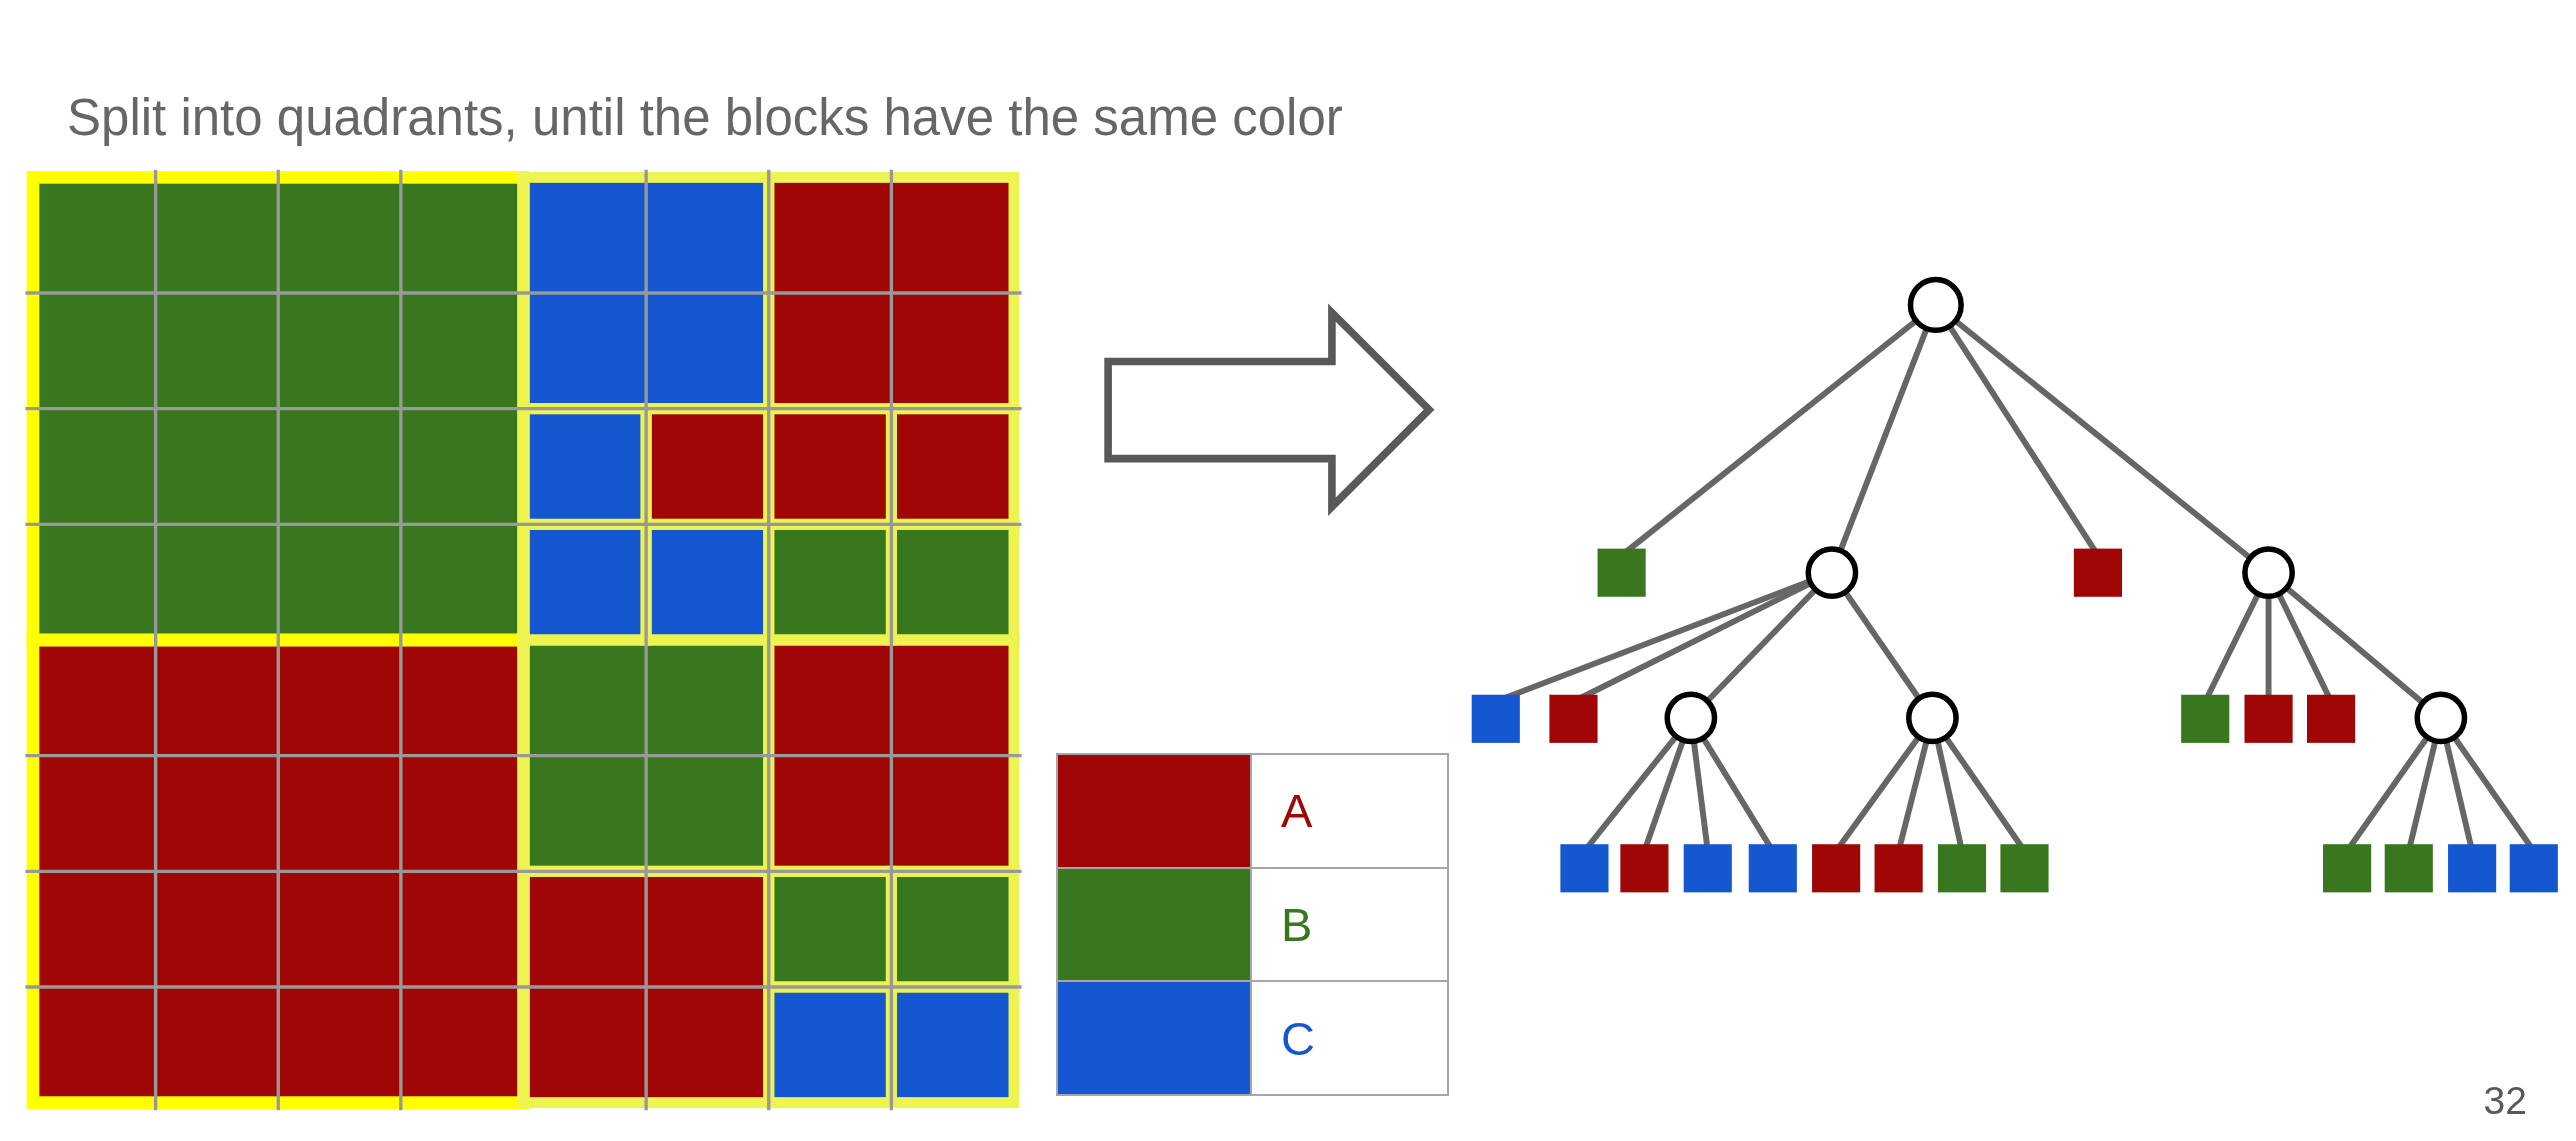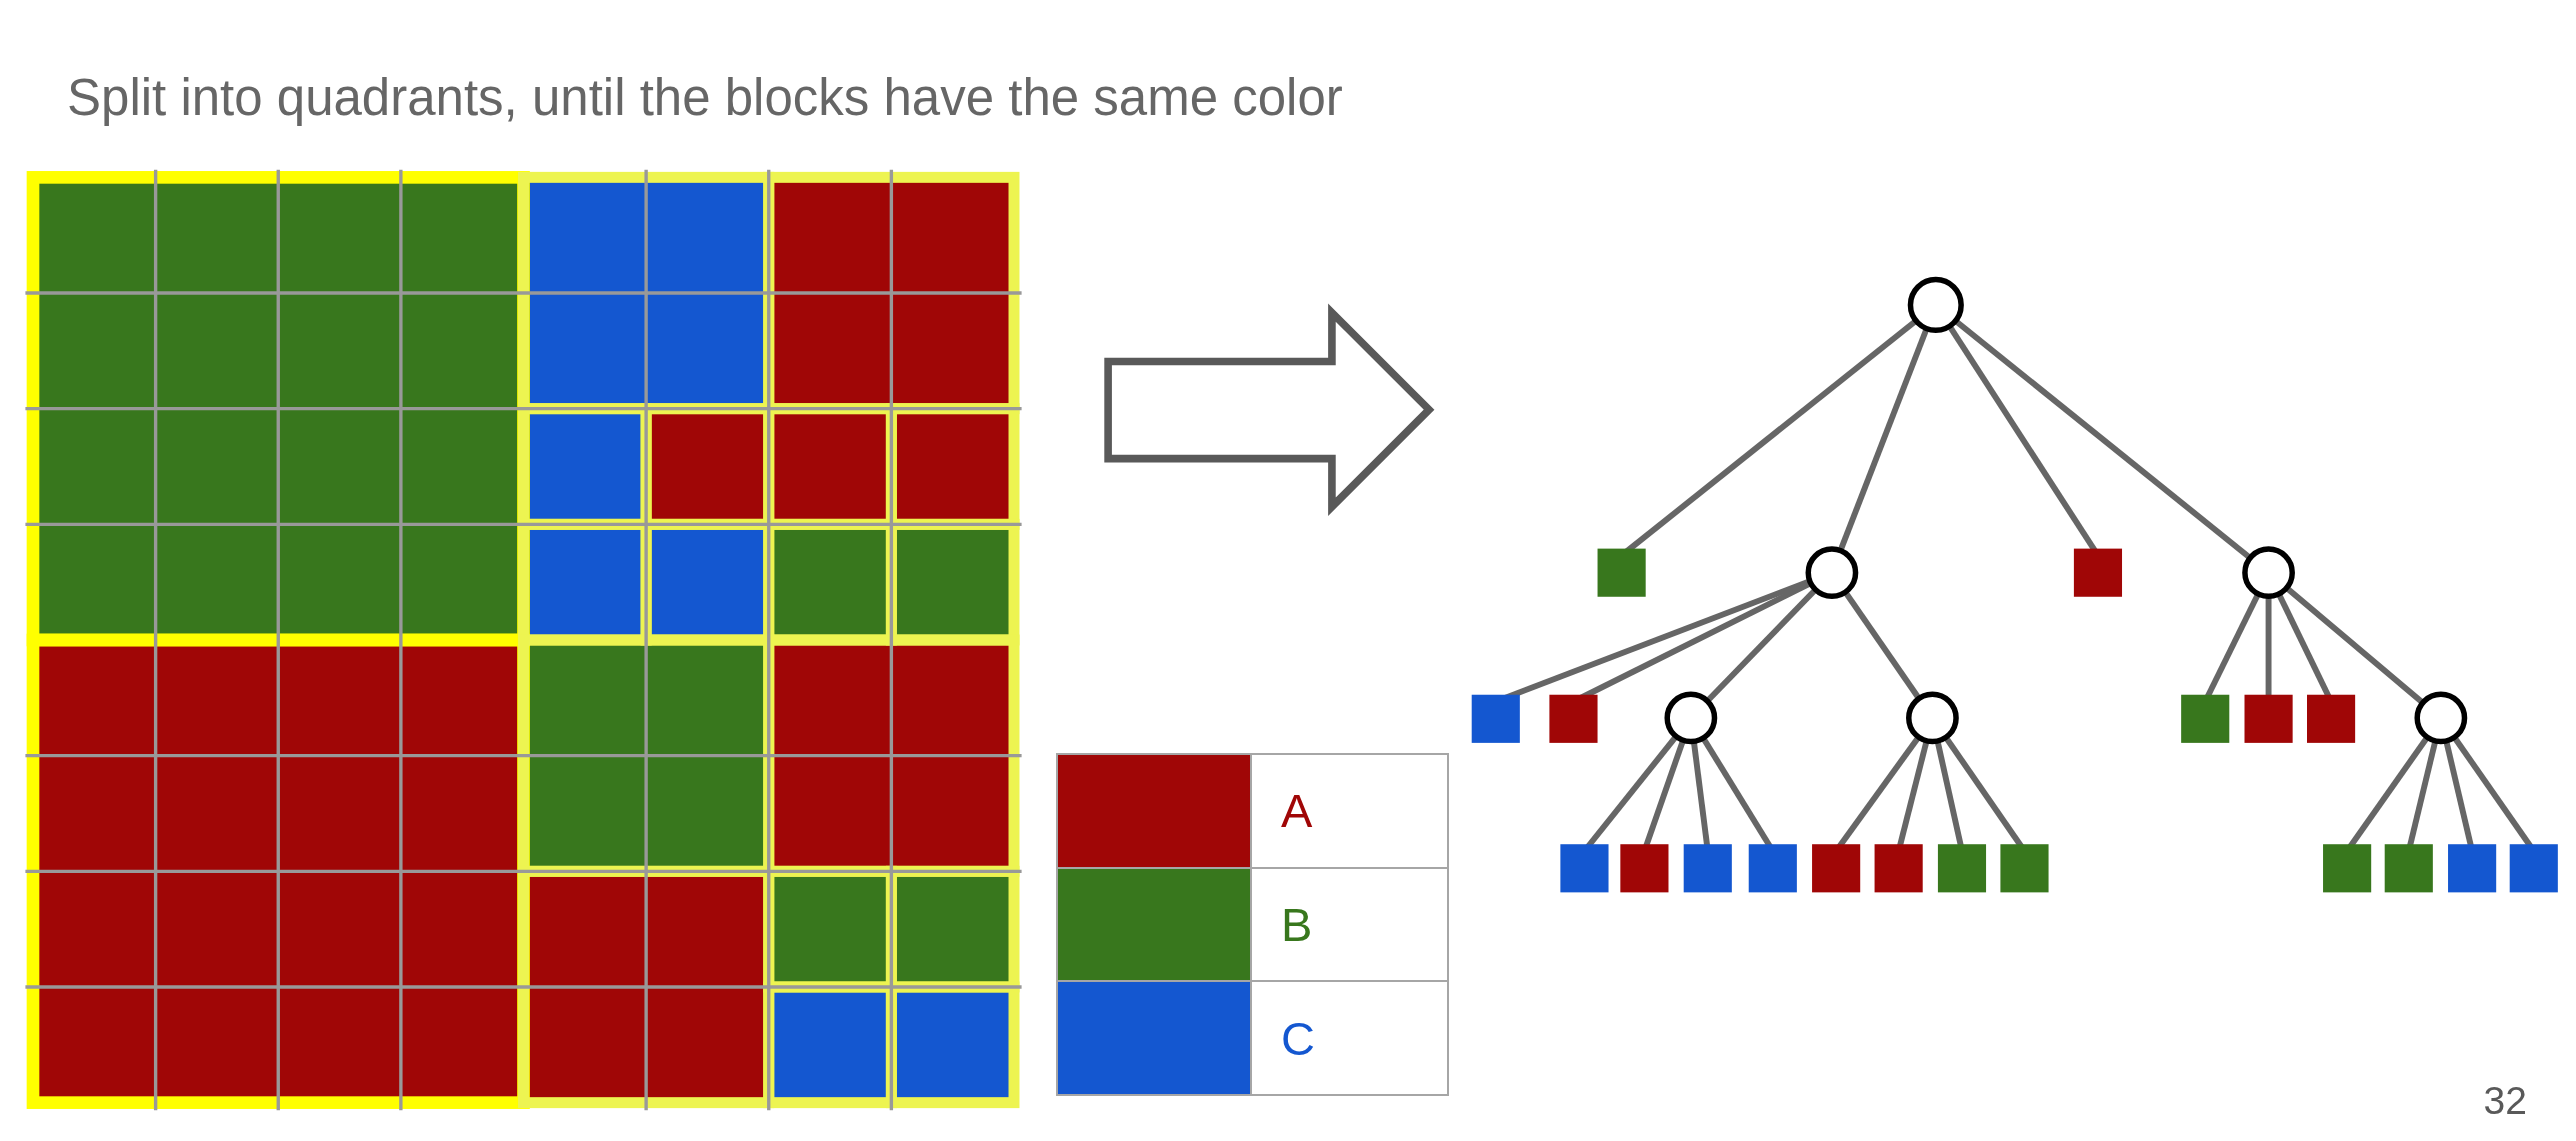--- a/index.html
+++ b/index.html
@@ -26,21 +26,21 @@
     font-size:47px;background:#ffffff;
   }
   .page-number{
     position:absolute;top:1079px;right:49px;
     font-size:39px;color:#595959;margin-left:11px;
   }
 </style>
 </head>
 <body>
 
-<div class="slide-title" style="color: rgb(102, 102, 102);">Split into quadrants, until the blocks have the same color</div>
+<div class="slide-title" style="color: rgb(102, 102, 102); margin-top: 20px;">Split into quadrants, until the blocks have the same color</div>
 
 <svg class="grid-svg" width="981" height="926" viewBox="0 0 1162 1096">
     <rect x="0" y="0" width="145.25" height="137" fill="#38771d"></rect>
     <rect x="145.25" y="0" width="145.25" height="137" fill="#38771d"></rect>
     <rect x="290.5" y="0" width="145.25" height="137" fill="#38771d"></rect>
     <rect x="435.75" y="0" width="145.25" height="137" fill="#38771d"></rect>
     <rect x="581" y="0" width="145.25" height="137" fill="#1457d0"></rect>
     <rect x="726.25" y="0" width="145.25" height="137" fill="#1457d0"></rect>
     <rect x="871.5" y="0" width="145.25" height="137" fill="#a00606"></rect>
     <rect x="1016.75" y="0" width="145.25" height="137" fill="#a00606"></rect>

